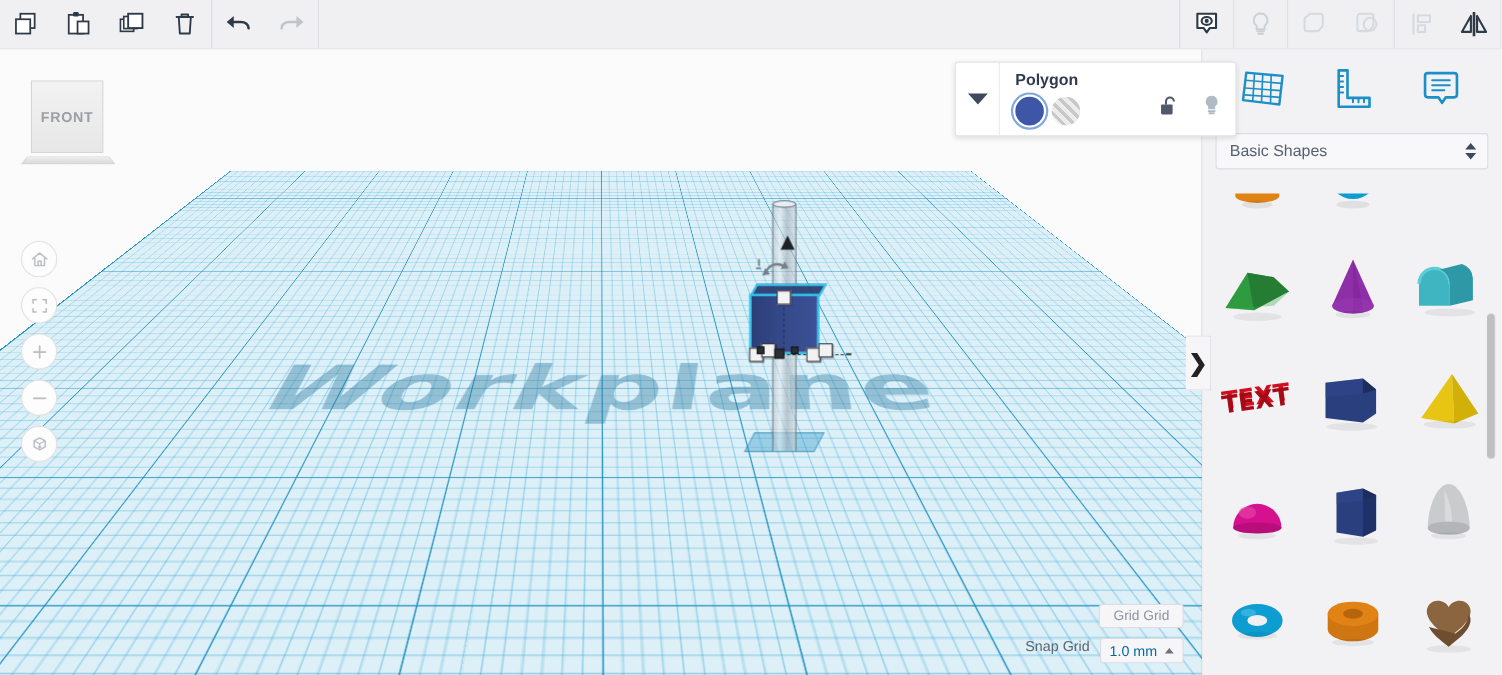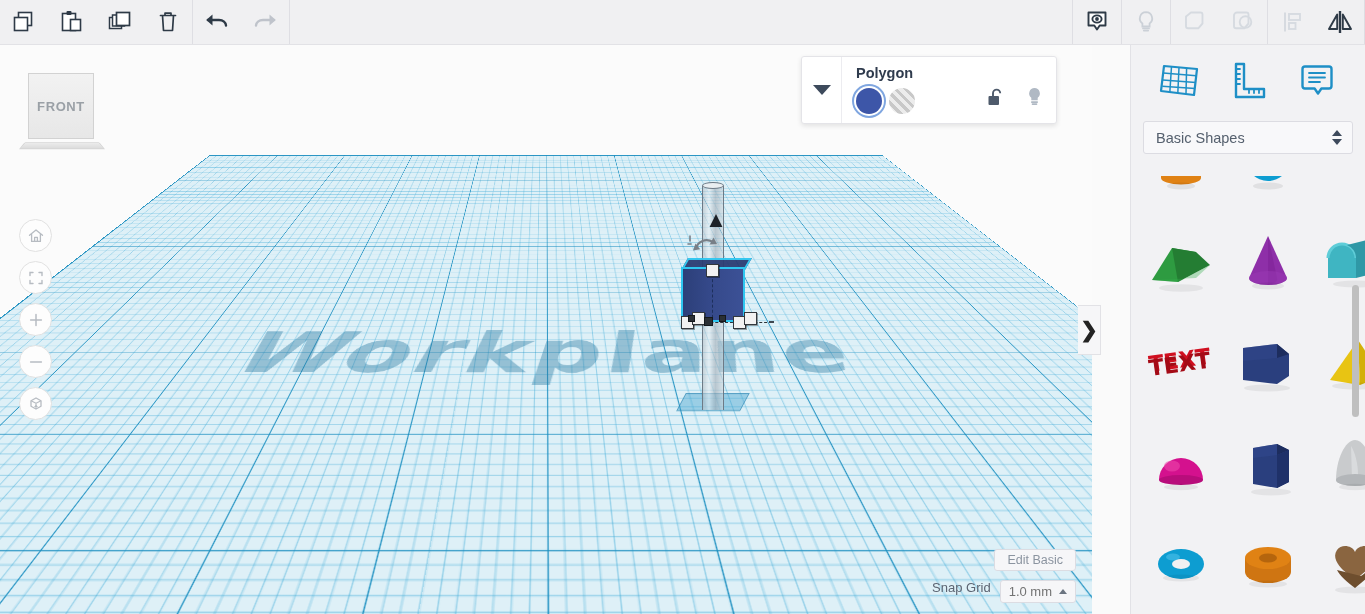--- a/index.html
+++ b/index.html
@@ -184,38 +184,38 @@
     display: flex; align-items: center; cursor: pointer;
   }
   .snap-row {
     position: absolute; right: 16px; top: 535px;
     display: flex; align-items: flex-start; gap: 9px;
   }
   .snap-label { color: #5b6472; font-size: 13px; }
   .snap-select {
     height: 23px; padding: 0 8px;
     background: #f6f6f8; border: 1px solid #dcdce2; border-radius: 3px;
-    color: #737373; font-size: 13px;
+    color: #0369a1; font-size: 13px;
     display: flex; align-items: center; gap: 7px; cursor: pointer;
   }
   .caret-up { width:0;height:0;border-left:4px solid transparent;border-right:4px solid transparent;border-bottom:5px solid #6b7480; }
 
   
   .collapse-tab {
     position: absolute; left: 1078px; top: 305px;
     width: 23px; height: 50px;
     background: #f6f6f8; border: 1px solid #e2e2e6; border-left: none;
     display: flex; align-items: center; justify-content: center;
     cursor: pointer; z-index: 8;
     font-size: 21px; color: #222; font-weight: bold;
   }
 
   
   .inspector {
-    position: absolute; left: 801px; top: 56px;
+    position: absolute; left: 868px; top: 56px;
     width: 256px; height: 68px;
     background: #fff;
     border: 1px solid #e4e4e8;
     border-radius: 3px;
     box-shadow: 0 2px 5px rgba(0,0,0,.10);
     display: flex; align-items: stretch;
     z-index: 10;
   }
   .insp-collapse {
     width: 40px; display: flex; align-items: center; justify-content: center;
@@ -235,21 +235,21 @@
     background-image: repeating-linear-gradient(45deg, #c8c8c8 0 3px, #ececec 3px 7px);
   }
   .insp-icons {
     position: absolute; right: 12px; bottom: 11px;
     display: flex; align-items: center; gap: 19px;
   }
 
   
   .side-panel {
     position: absolute; top: 45px; right: 0;
-    width: 235px; height: 569px;
+    width: 273px; height: 569px;
     background: #f2f2f4;
     border-left: 1px solid #e2e2e6;
     margin-left: 36px;
   }
   .panel-tabs {
     height: 70px;
     display: flex; align-items: center; justify-content: space-around;
     padding: 0 14px;
   }
   .panel-tab { cursor: pointer; width: 64px; display:flex; justify-content:center;}
@@ -464,21 +464,21 @@
       </div>
       <div class="nav-btn">
         <svg width="18" height="18" viewBox="0 0 18 18">
             <path d="M9 3 14 5.8v5.4L9 14 4 11.2V5.8z" fill="none" stroke="#b7bcc2" stroke-width="1.3" stroke-linejoin="round"></path>
             <path d="M9 8.3v5.4M9 8.3 4 5.8M9 8.3 14 5.8" fill="none" stroke="#b7bcc2" stroke-width="1.1"></path>
             <path d="M9 9.4 11 12H7z" fill="#b7bcc2"></path>
           </svg>
       </div>
     </div>
 
-    <div class="edit-grid">Edit Basic</div>
+    <div class="edit-grid">Grid Grid</div>
     <div class="snap-row">
       <span class="snap-label">Snap Grid</span>
       <div class="snap-select">
         <span>1.0 mm</span>
         <span class="caret-up"></span>
       </div>
     </div>
   </div>
 
   <div class="collapse-tab">❯</div>

